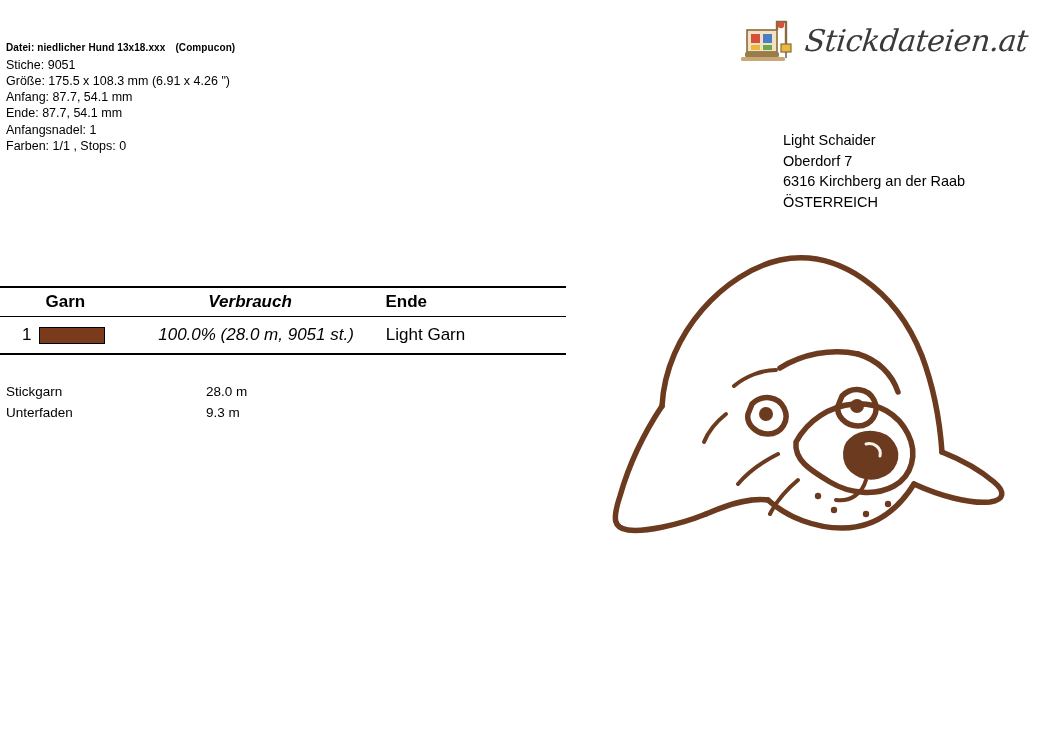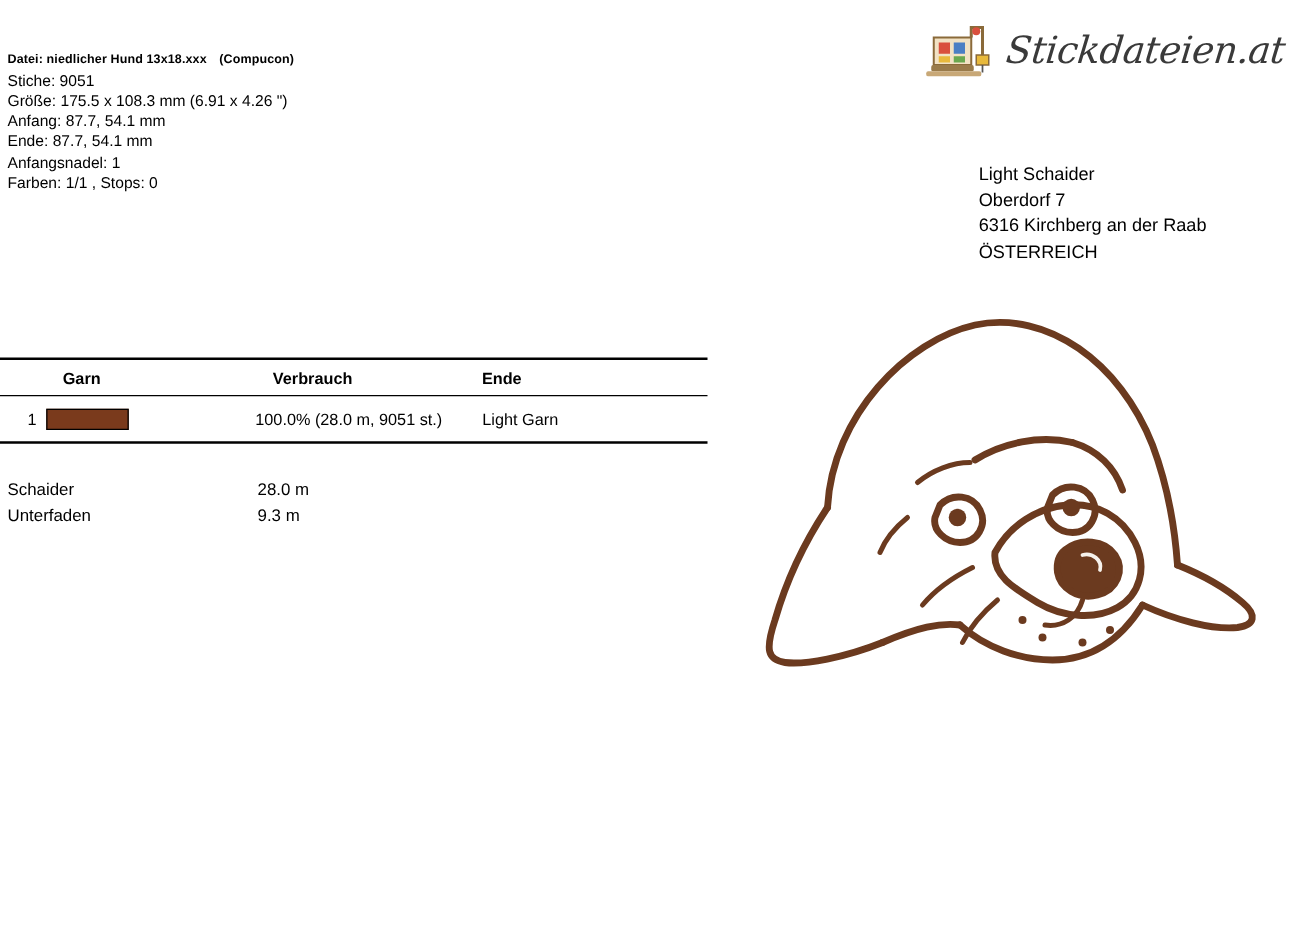--- a/index.html
+++ b/index.html
@@ -84,32 +84,32 @@
   }
   .rule-top, .rule-mid, .rule-bottom {
     background: #000;
     height: 2px;
     width: 100%;
   }
   .rule-mid { height: 1px; }
   .head-row, .data-row {
     display: flex;
     align-items: center;
-    font-size: 13px;
+    font-size: 17px;
     gap: 24px;
   }
   .head-row {
     height: 28px;
     font-weight: bold;
   }
   .data-row {
     height: 36px;
   }
   .c-garn   { width: 130px; }
-  .c-verbr  { width: 220px; }
+  .c-verbr  { width: 220px; font-style: italic; }
   .c-name   { width: 200px; }
   .head-row .c-garn  { text-align: center; padding-left: 8px; box-sizing: border-box;}
   .head-row .c-verbr { text-align: center; }
   .head-row .c-name  { padding-left: 8px; box-sizing: border-box; }
 
   .data-row .c-garn {
     display: flex;
     align-items: center;
     gap: 8px;
     padding-left: 22px;
@@ -206,21 +206,21 @@
       <span class="swatch" style="background: rgb(122, 58, 28);"></span>
     </div>
     <div class="c-verbr">100.0% (28.0 m, 9051 st.)</div>
     <div class="c-name">Light Garn</div>
   </div>
   <div class="rule-bottom"></div>
 </div>
 
 <div class="totals">
   <div class="tot-row">
-    <div class="tot-label">Schaider</div>
+    <div class="tot-label">Stickgarn</div>
     <div class="tot-val">28.0 m</div>
   </div>
   <div class="tot-row">
     <div class="tot-label">Unterfaden</div>
     <div class="tot-val">9.3 m</div>
   </div>
 </div>
 
 <div class="artwork">
   <svg width="484" height="340" viewBox="0 0 484 340">

